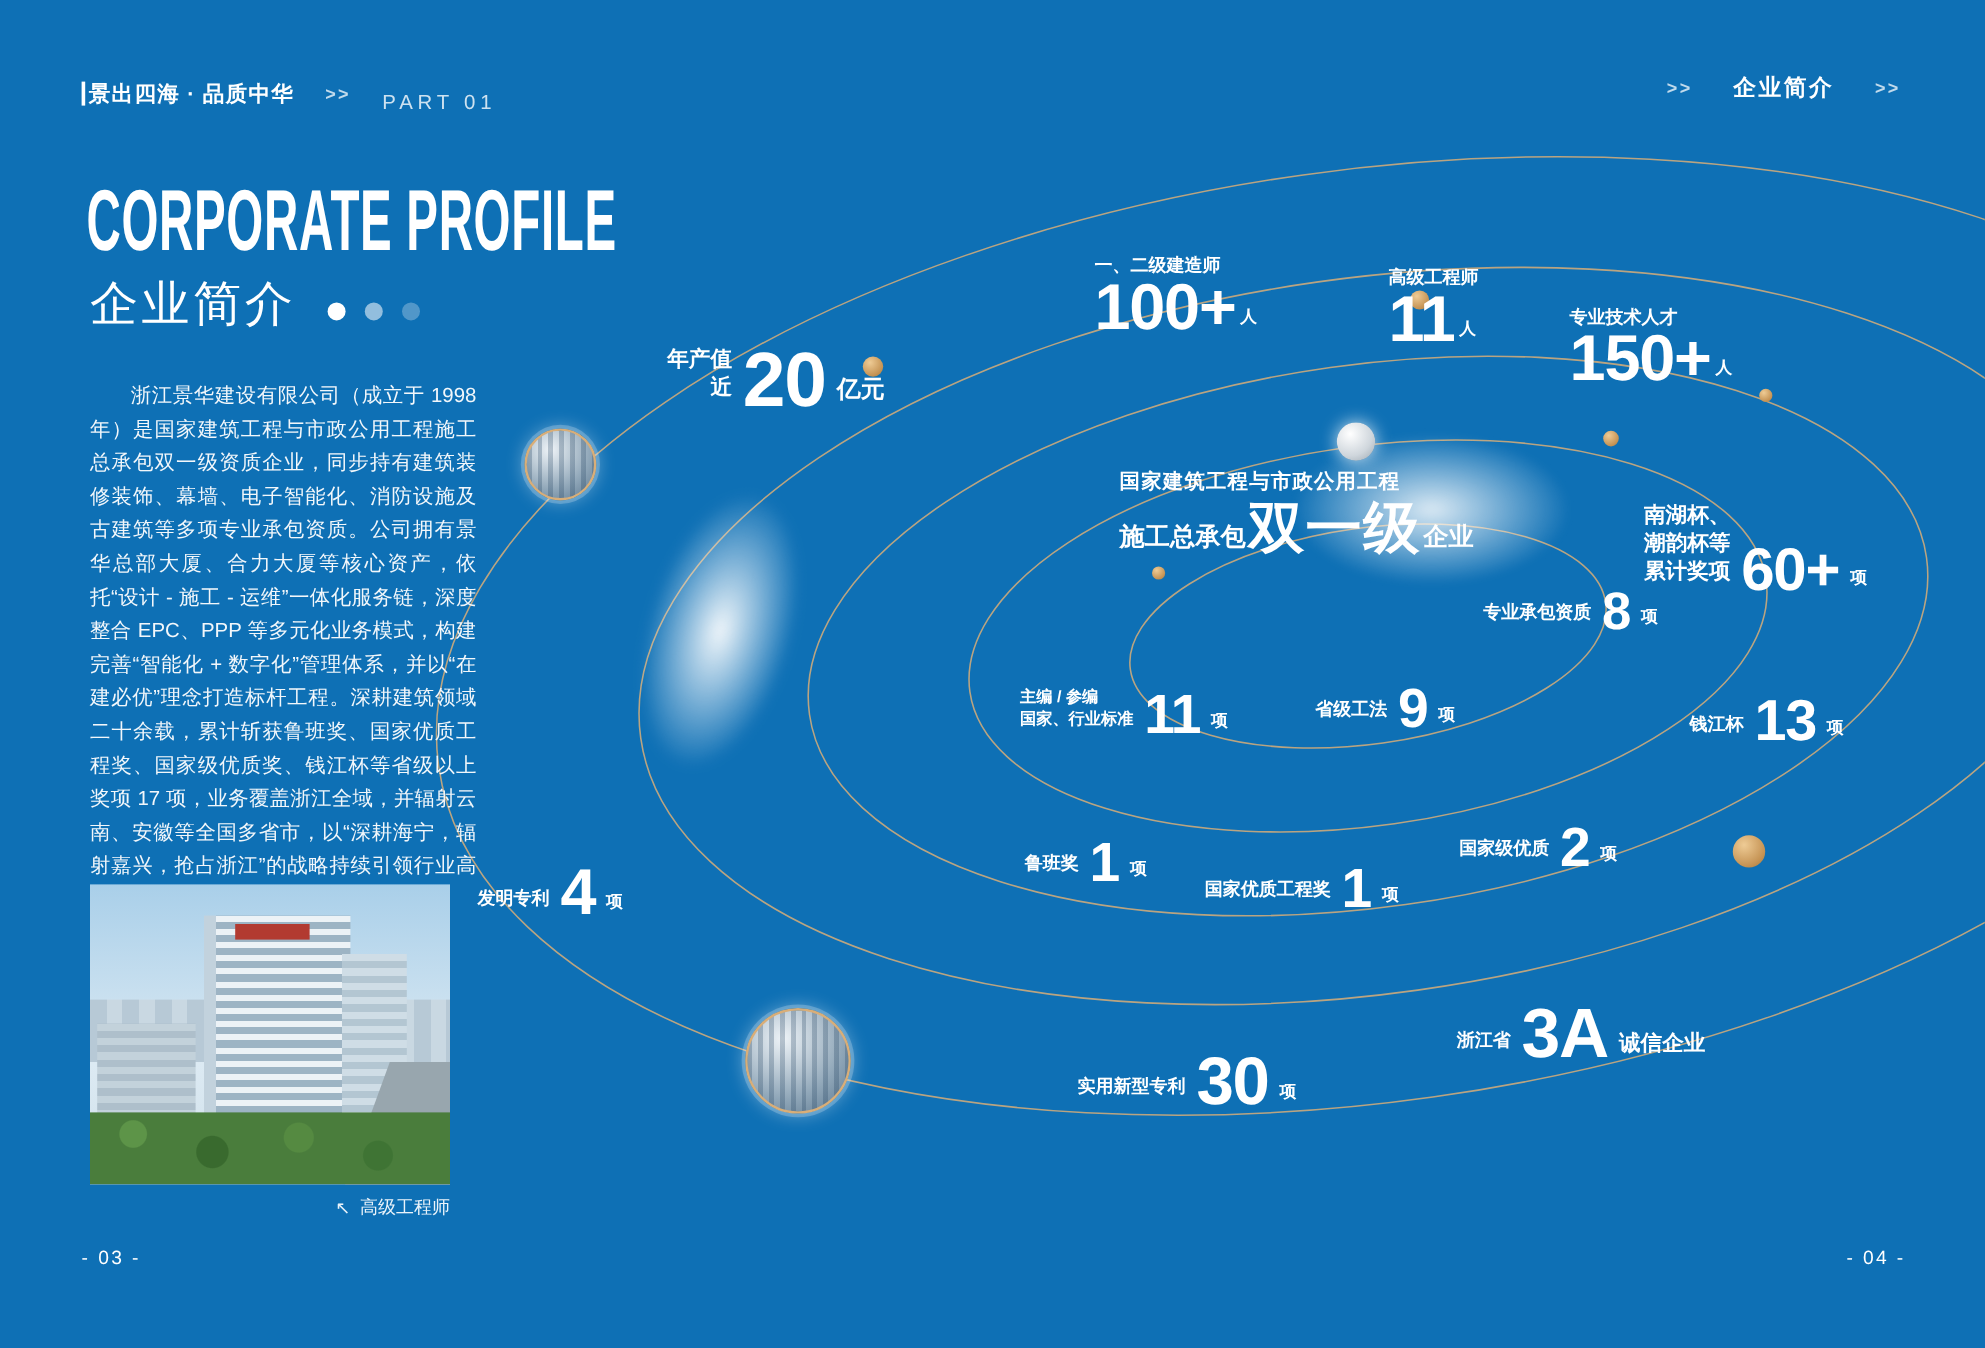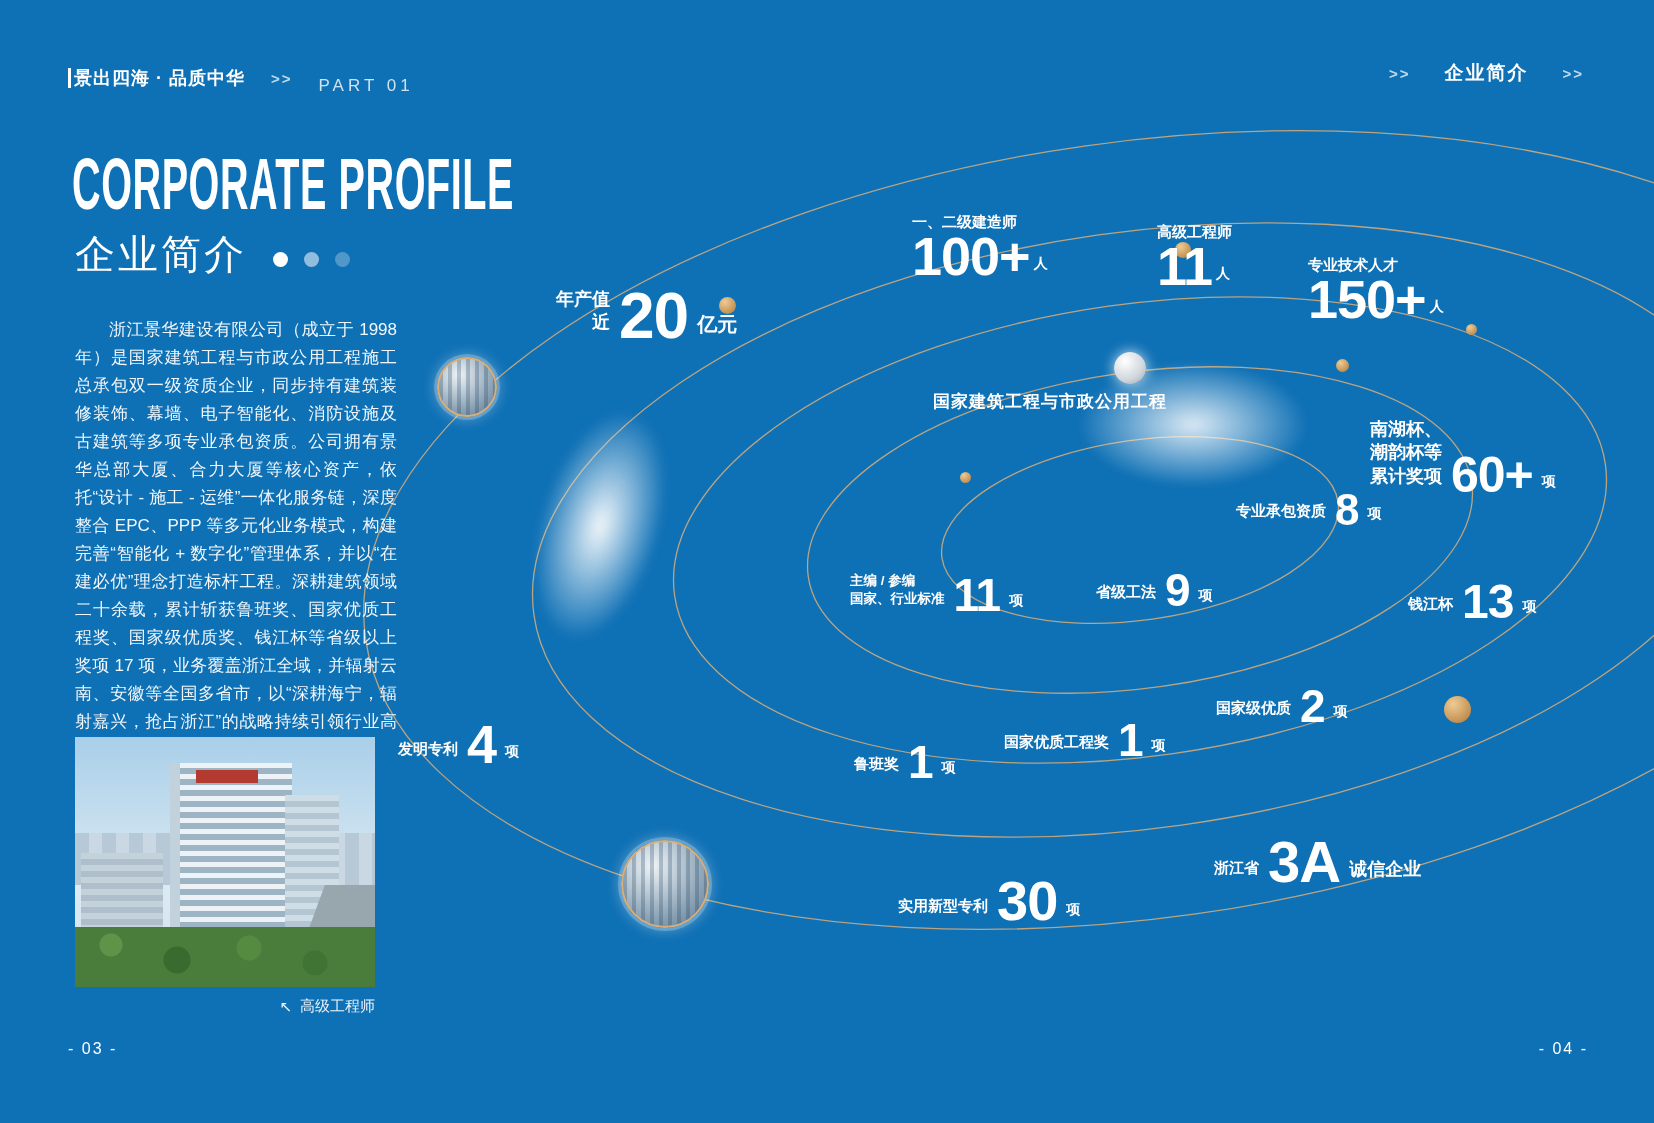--- a/index.html
+++ b/index.html
@@ -109,21 +109,21 @@
   [data-name="stat-cumulative-awards"]{left:1370px;top:418px;}
   [data-name="stat-cumulative-awards"] .lbl{font-size:18px;}
   [data-name="stat-cumulative-awards"] .num{font-size:50px;}
   [data-name="stat-specialty-contracting"]{left:1236px;top:492px;}
   [data-name="stat-specialty-contracting"] .num{font-size:44px;}
   [data-name="stat-national-industry-standards"]{left:850px;top:572px;}
   [data-name="stat-national-industry-standards"] .lbl{font-size:13.5px;}
   [data-name="stat-provincial-construction-methods"]{left:1096px;top:572px;}
   [data-name="stat-qianjiang-cup"]{left:1408px;top:582px;}
   [data-name="stat-qianjiang-cup"] .num{font-size:48px;}
-  [data-name="stat-luban-award"]{left:854px;top:700px;margin-top:44px;}
+  [data-name="stat-luban-award"]{left:854px;top:700px;}
   [data-name="stat-national-quality-project-award"]{left:1004px;top:722px;}
   [data-name="stat-national-premium-quality"]{left:1216px;top:688px;}
   [data-name="stat-invention-patents"]{left:398px;top:722px;}
   [data-name="stat-invention-patents"] .num{font-size:54px;}
   [data-name="stat-utility-model-patents"]{left:898px;top:878px;}
   [data-name="stat-utility-model-patents"] .num{font-size:56px;}
   [data-name="stat-zhejiang-3a-credit"]{left:1214px;top:838px;}
   [data-name="stat-zhejiang-3a-credit"] .num{font-size:58px;}
   [data-name="stat-zhejiang-3a-credit"] .unit{font-size:18px;}
 </style>
@@ -187,20 +187,25 @@
 <div class="sphere silver" data-name="silver-planet"></div>
 <div class="sphere gold gd1" data-name="gold-planet"></div>
 <div class="sphere gold gd2" data-name="gold-planet"></div>
 <div class="sphere gold gd3" data-name="gold-planet"></div>
 <div class="sphere gold gd4" data-name="gold-planet"></div>
 <div class="sphere gold gd5" data-name="gold-planet"></div>
 <div class="sphere gold gd6" data-name="gold-planet"></div>
 
 <div class="center-piece" data-name="center-qualification">
   <div class="center-l1" data-name="center-line1">国家建筑工程与市政公用工程</div>
+  <div class="center-l2" data-name="center-line2">
+    <span class="center-pre" data-name="center-prefix">施工总承包</span>
+    <span class="center-big" data-name="center-highlight">双一级</span>
+    <span class="center-suf" data-name="center-suffix">企业</span>
+  </div>
 </div>
 
 <div data-name="orbit-stats">
     <div class="stat left" data-name="stat-annual-output">
       <span class="lbl" data-name="stat-label">年产值
 近</span>
       <span class="num" data-name="stat-value">20</span>
       <span class="unit" data-name="stat-unit">亿元</span>
     </div>
     <div class="stat top" data-name="stat-first-second-class-builders">

